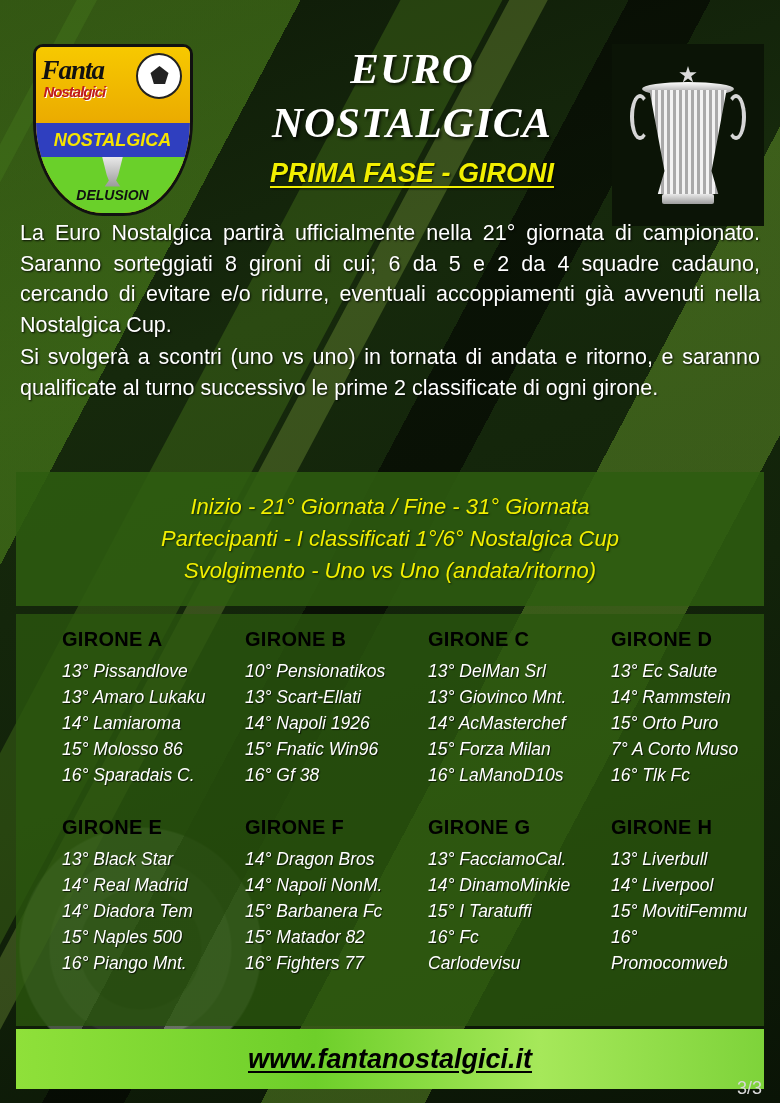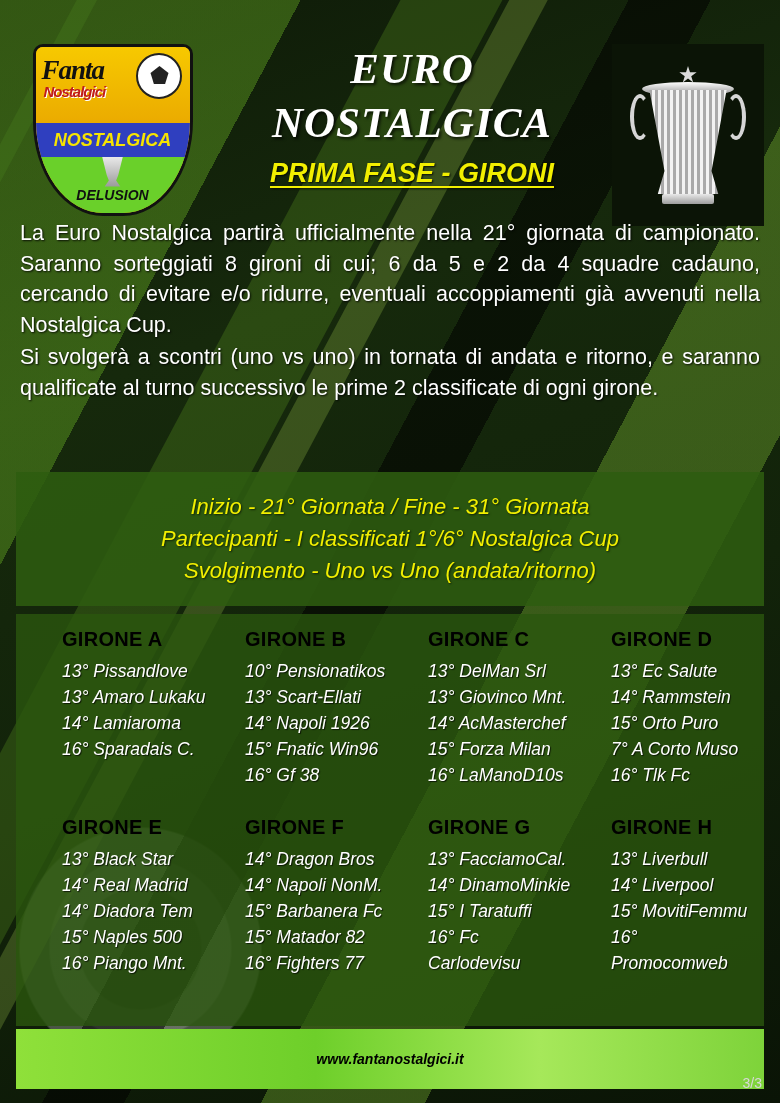--- a/index.html
+++ b/index.html
@@ -180,26 +180,26 @@
     text-shadow: 1px 1px 1px rgba(0,0,0,0.7);
   }
 
   
   .footer {
     position: absolute; left: 16px; bottom: 14px; width: 748px; height: 60px;
     background: linear-gradient(90deg, #8fe03a 0%, #6ecf2a 40%, #a6e85a 70%, #7ed33a 100%);
     display: flex; align-items: center; justify-content: center;
   }
   .footer-url {
-    font-size: 14px; font-weight: bold; font-style: italic; color: #000;
-    text-underline-offset: 3px;
+    font-size: 27px; font-weight: bold; font-style: italic; color: #000;
+    text-decoration: underline; text-underline-offset: 3px;
   }
   .footer-page {
-    position: absolute; right: 18px; bottom: 12px;
-    font-size: 14px; color: #d8d8d8;
+    position: absolute; right: 18px; bottom: 4px;
+    font-size: 18px; color: #d8d8d8;
   }
 </style>
 </head>
 <body>
 
 <div id="page">
 
   <div class="stripe s3"></div>
   <div class="stripe s4"></div>
   <div class="stripe s5"></div>
@@ -249,20 +249,21 @@
     <div class="info-line">Svolgimento - Uno vs Uno (andata/ritorno)</div>
   </div>
 
   <div class="groups-panel">
     <div class="groups-row row1">
       <div class="group">
         <div class="group-title">GIRONE A</div>
         <div class="team">13° Pissandlove</div>
         <div class="team">13° Amaro Lukaku</div>
         <div class="team">14° Lamiaroma</div>
+        <div class="team">15° Molosso 86</div>
         <div class="team">16° Sparadais C.</div>
       </div>
       <div class="group">
         <div class="group-title">GIRONE B</div>
         <div class="team">10° Pensionatikos</div>
         <div class="team">13° Scart-Ellati</div>
         <div class="team">14° Napoli 1926</div>
         <div class="team">15° Fnatic Win96</div>
         <div class="team">16° Gf 38</div>
       </div>

